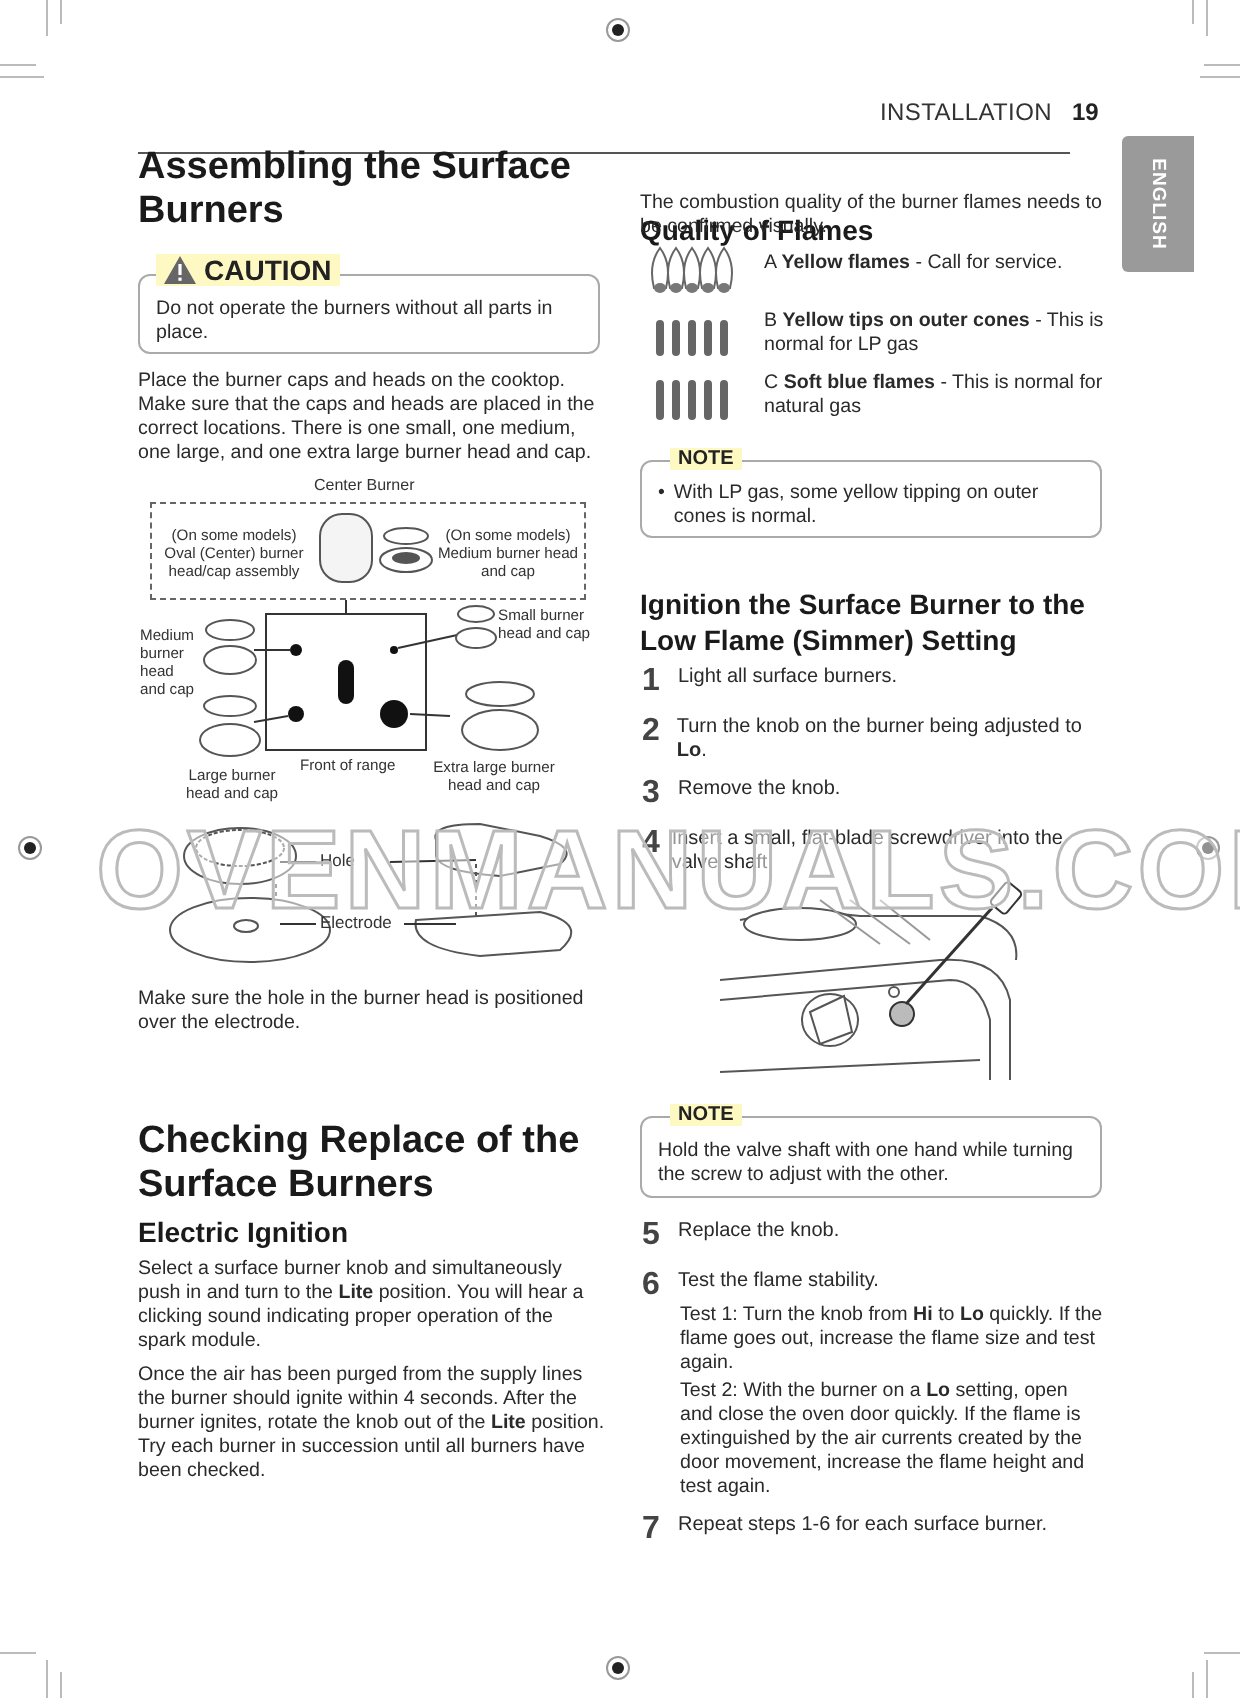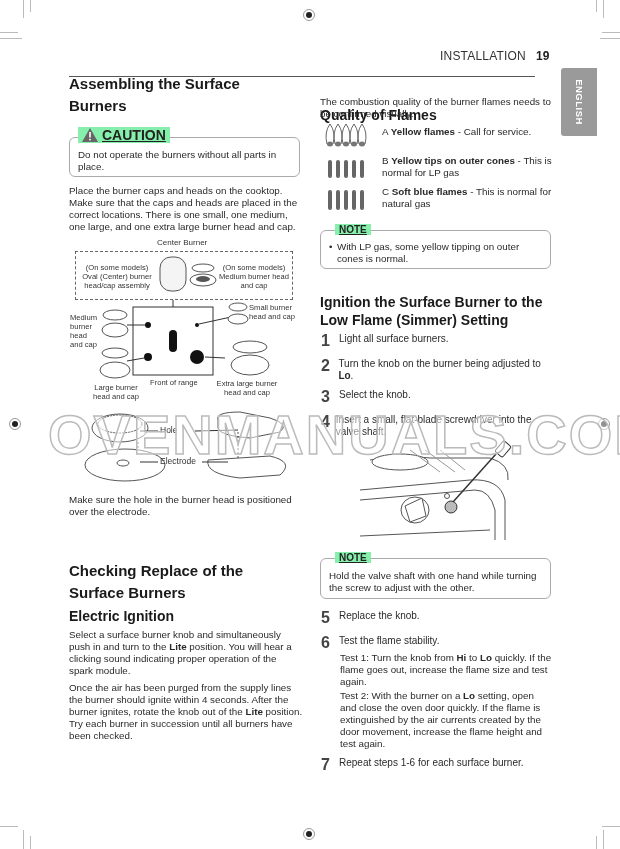--- a/index.html
+++ b/index.html
@@ -7,25 +7,25 @@
   body { position: relative; font-family: "Liberation Sans", sans-serif; color: #222; }
   .abs { position: absolute; }
   .crop { position: absolute; background: #bbb; }
   .reg { position: absolute; width: 12px; height: 12px; border-radius: 50%; border: 1px solid #999; background: #fff; }
   .reg::after { content: ""; position: absolute; left: 2px; top: 2px; width: 6px; height: 6px; border-radius: 50%; background: #222; }
   .header-label { font-size: 12px; color: #333; letter-spacing: 0.2px; }
   .header-num { font-size: 12px; font-weight: bold; color: #222; }
   .rule { position: absolute; left: 69px; top: 76px; width: 466px; height: 1px; background: #555; }
   .tab { position: absolute; left: 561px; top: 68px; width: 36px; height: 68px; background: #9a9a9a; border-radius: 3px 0 0 3px; }
   .tab span { position: absolute; left: 50%; top: 50%; transform: translate(-50%,-50%) rotate(90deg); color: #fff; font-weight: bold; font-size: 9.5px; letter-spacing: 0.5px; white-space: nowrap; }
-  h1 { font-size: 15px; font-weight: bold; line-height: 22px; color: #1a1a1a; }
+  h1 { font-size: 19px; font-weight: bold; line-height: 22px; color: #1a1a1a; }
   h2 { font-size: 14px; font-weight: bold; line-height: 18px; color: #1a1a1a; }
   p, .t { font-size: 9.8px; line-height: 12px; color: #2a2a2a; }
   .box { position: absolute; border: 1px solid #aaa; border-radius: 6px; }
-  .box-title { position: absolute; background: #86efac; padding: 0 4px; font-weight: bold; text-decoration: underline; }
+  .box-title { position: absolute; background: #fef9c3; padding: 0 4px; font-weight: bold; }
   .step { position: absolute; display: flex; }
   .step .n { width: 18px; font-size: 16px; font-weight: bold; color: #444; line-height: 16px; }
   .step .tx { font-size: 10px; line-height: 12px; color: #2a2a2a; }
   .diag-t { font-size: 7.6px; line-height: 9px; color: #333; position: absolute; }
   .watermark { position: absolute; left: 48px; top: 402px; font-size: 56px; font-weight: bold; letter-spacing: 2px; color: rgba(255,255,255,0.5); -webkit-text-stroke: 1.5px #bbb; white-space: nowrap; pointer-events: none; }
 </style>
 </head>
 <body>
 
 <div class="crop" style="left:0;top:32px;width:18px;height:1px;"></div>
@@ -194,21 +194,21 @@
 <div class="step" style="left:321px;top:333px;">
     <span class="n">1</span>
     <span class="tx">Light all surface burners.</span>
   </div>
 <div class="step" style="left:321px;top:358px;width:230px;">
     <span class="n">2</span>
     <span class="tx"><span>Turn the knob on the burner being adjusted to </span><b>Lo</b><span>.</span></span>
   </div>
 <div class="step" style="left:321px;top:389px;">
     <span class="n">3</span>
-    <span class="tx">Select the knob.</span>
+    <span class="tx">Remove the knob.</span>
   </div>
 <div class="step" style="left:321px;top:414px;width:220px;">
     <span class="n">4</span>
     <span class="tx">Insert a small, flat-blade screwdriver into the valve shaft.</span>
   </div>
 
 <svg width="190" height="100" class="abs" style="left:360px;top:440px;">
   <path d="M10 20 Q40 14 70 18 L130 18 Q150 24 148 40" fill="none" stroke="#555"></path>
   <path d="M0 50 L110 40 Q140 38 145 60 L145 100" fill="none" stroke="#555"></path>
   <path d="M0 60 L115 50 Q130 50 135 70 L135 100" fill="none" stroke="#555"></path>

